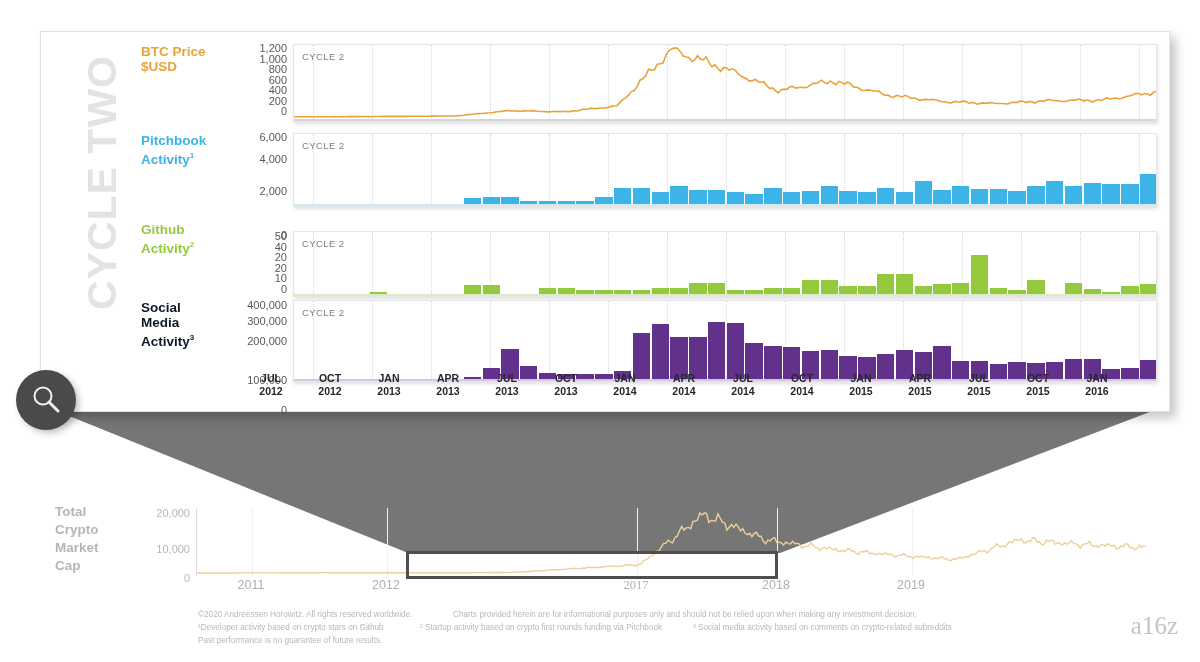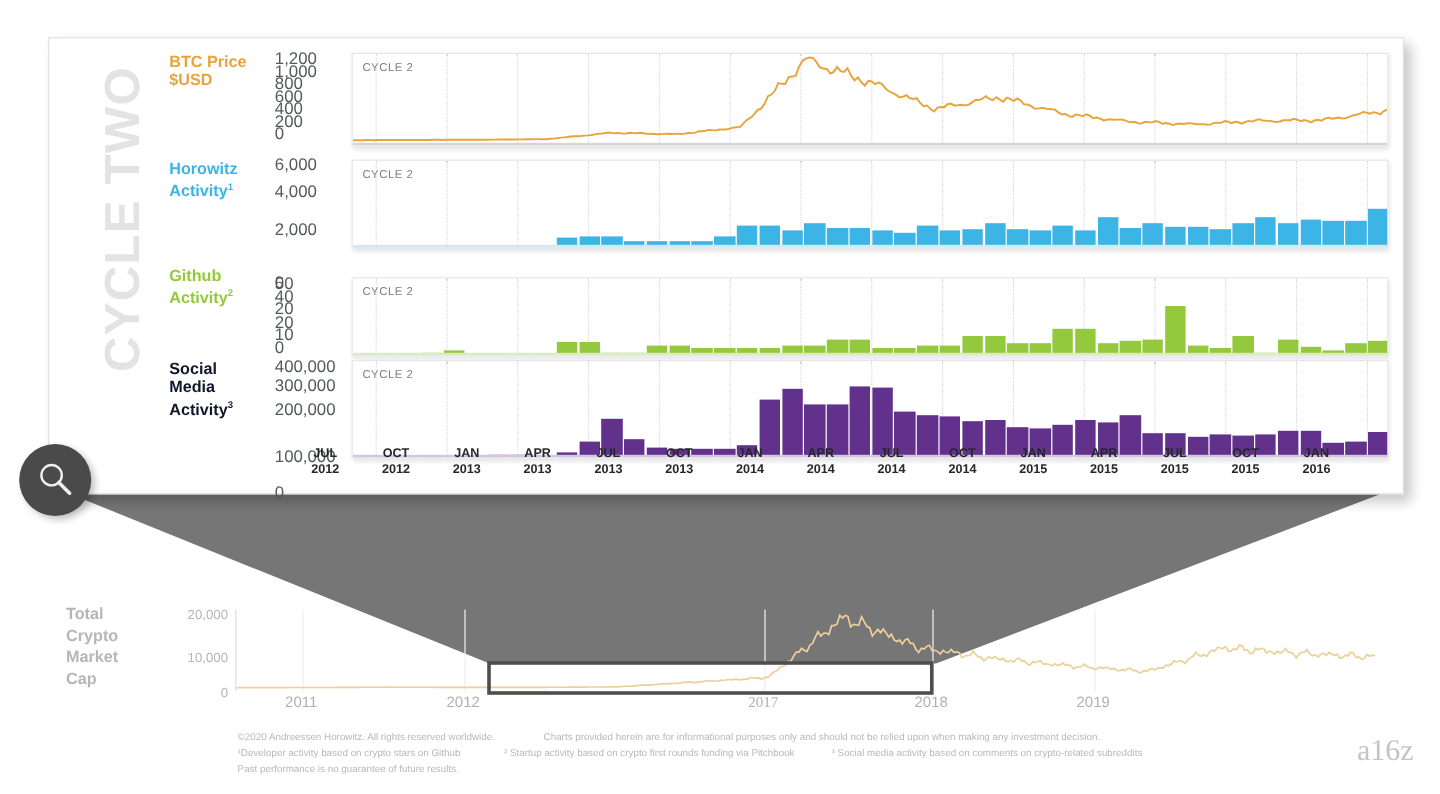--- a/index.html
+++ b/index.html
@@ -32,21 +32,21 @@
 
   .row { position:absolute; left:100px; height:86px; }
   .row-label {
     position:absolute; left:0px; width:88px; top:0px;
     font-size:13.5px; font-weight:bold; line-height:15px;
     text-align:left;
   }
   .row-label sup { font-size:8px; }
   .axis-vals {
     position:absolute; left:88px; width:58px; top:-1px;
-    font-size:14px; color:#55595c; text-align:left;
+    font-size:11px; color:#55595c; text-align:right;
     line-height:10.5px; font-weight:normal;
   }
   .plot {
     position:absolute; left:152px; width:864px;
     background:#ffffff;
     border:1px solid #e6e6e6;
     box-shadow: 1px 2px 4px rgba(0,0,0,0.13);
     overflow:hidden;
   }
   .plot-tag {
@@ -191,21 +191,21 @@
         </div>
       <svg class="line-svg" viewBox="0 0 864 78" preserveAspectRatio="none" id="svg-btc">
           <polyline points="0.0,73.7 2.9,73.7 5.8,73.7 8.7,73.7 11.6,73.6 14.4,73.6 17.3,73.7 20.2,73.6 23.1,73.6 26.0,73.6 28.9,73.6 31.8,73.6 34.7,73.6 37.6,73.6 40.5,73.5 43.3,73.6 46.2,73.6 49.1,73.5 52.0,73.6 54.9,73.5 57.8,73.5 60.7,73.5 63.6,73.5 66.5,73.4 69.4,73.4 72.2,73.4 75.1,73.5 78.0,73.4 80.9,73.4 83.8,73.4 86.7,73.4 89.6,73.3 92.5,73.3 95.4,73.3 98.2,73.3 101.1,73.3 104.0,73.3 106.9,73.3 109.8,73.3 112.7,73.3 115.6,73.2 118.5,73.2 121.4,73.1 124.3,73.1 127.1,73.1 130.0,73.1 132.9,73.1 135.8,73.1 138.7,73.0 141.6,73.0 144.5,72.9 147.4,72.9 150.3,72.9 153.2,72.8 156.0,72.8 158.9,72.9 161.8,72.9 164.7,72.5 167.6,72.4 170.5,72.1 173.4,71.5 176.3,71.3 179.2,71.0 182.0,70.6 184.9,70.4 187.8,70.3 190.7,70.1 193.6,69.8 196.5,69.6 199.4,69.3 202.3,68.7 205.2,68.2 208.1,68.1 210.9,67.6 213.8,67.2 216.7,67.7 219.6,67.8 222.5,67.5 225.4,68.1 228.3,68.0 231.2,67.4 234.1,67.7 236.9,67.8 239.8,67.4 242.7,67.8 245.6,68.3 248.5,68.2 251.4,68.4 254.3,68.6 257.2,68.5 260.1,68.3 263.0,68.2 265.8,68.4 268.7,68.3 271.6,68.1 274.5,68.4 277.4,68.1 280.3,67.5 283.2,67.7 286.1,67.2 289.0,66.0 291.9,66.0 294.7,65.7 297.6,64.8 300.5,65.1 303.4,65.3 306.3,64.6 309.2,64.6 312.1,64.6 315.0,63.8 317.9,63.0 320.7,62.6 323.6,62.3 326.5,59.1 329.4,56.1 332.3,54.5 335.2,51.6 338.1,47.8 341.0,46.7 343.9,42.7 346.8,36.1 349.6,34.7 352.5,31.5 355.4,24.8 358.3,25.5 361.2,25.6 364.1,19.7 367.0,19.3 369.9,18.5 372.8,10.6 375.7,5.8 378.5,4.0 381.4,3.0 384.3,3.4 387.2,6.8 390.1,11.4 393.0,12.4 395.9,12.8 398.8,16.8 401.7,15.3 404.5,11.0 407.4,14.7 410.3,15.3 413.2,12.1 416.1,18.3 419.0,22.5 421.9,20.1 424.8,24.2 427.7,27.1 430.6,23.0 433.4,23.5 436.3,25.8 439.2,24.4 442.1,25.7 445.0,29.5 447.9,31.9 450.8,33.3 453.7,34.9 456.6,37.1 459.5,36.6 462.3,35.2 465.2,37.7 468.1,38.5 471.0,37.7 473.9,41.9 476.8,44.7 479.7,44.0 482.6,47.1 485.5,49.2 488.3,45.9 491.2,45.3 494.1,45.6 497.0,42.8 499.9,42.6 502.8,44.2 505.7,43.7 508.6,43.4 511.5,43.9 514.4,43.4 517.2,41.4 520.1,39.4 523.0,39.4 525.9,38.2 528.8,36.1 531.7,38.5 534.6,39.5 537.5,36.9 540.4,39.0 543.3,40.8 546.1,37.3 549.0,38.4 551.9,40.3 554.8,38.0 557.7,39.6 560.6,43.1 563.5,43.2 566.4,44.4 569.3,46.7 572.1,46.7 575.0,46.1 577.9,46.4 580.8,47.1 583.7,47.2 586.6,47.6 589.5,50.1 592.4,51.7 595.3,51.3 598.2,53.1 601.0,53.8 603.9,51.7 606.8,52.3 609.7,53.3 612.6,51.6 615.5,52.7 618.4,54.9 621.3,54.4 624.2,55.2 627.1,56.8 629.9,56.2 632.8,55.8 635.7,56.2 638.6,56.1 641.5,56.0 644.4,56.5 647.3,57.8 650.2,58.3 653.1,58.2 655.9,59.2 658.8,59.4 661.7,57.9 664.6,58.3 667.5,58.7 670.4,57.4 673.3,58.1 676.2,59.7 679.1,59.0 682.0,59.6 684.8,60.8 687.7,59.9 690.6,59.4 693.5,59.9 696.4,59.4 699.3,59.1 702.2,59.7 705.1,60.1 708.0,60.1 710.8,60.0 713.7,60.5 716.6,60.2 719.5,58.9 722.4,58.8 725.3,58.9 728.2,57.4 731.1,57.9 734.0,59.1 736.9,58.0 739.7,58.4 742.6,59.6 745.5,58.1 748.4,57.2 751.3,57.8 754.2,56.5 757.1,55.8 760.0,56.9 762.9,57.1 765.8,57.2 768.6,57.7 771.5,58.1 774.4,57.7 777.3,56.7 780.2,56.7 783.1,56.6 786.0,55.4 788.9,56.2 791.8,57.5 794.6,56.5 797.5,57.2 800.4,58.5 803.3,56.9 806.2,56.2 809.1,57.1 812.0,55.3 814.9,54.3 817.8,55.4 820.7,54.9 823.5,54.4 826.4,55.2 829.3,54.9 832.2,53.7 835.1,52.6 838.0,52.0 840.9,51.1 843.8,49.6 846.7,50.1 849.6,51.1 852.4,49.8 855.3,50.3 858.2,51.6 861.1,48.8 864.0,47.6" fill="none" stroke="#e8a33d" stroke-width="1.6" vector-effect="non-scaling-stroke"></polyline>
         </svg>
       <div class="baseline" style="background:#d6d6d6;"></div>
     </div>
   </div>
 
   <div class="row" style="top:101px;">
     <div class="row-label" style="color:#3cb4e5;">
-      <span>Horowitz</span><br>
+      <span>Pitchbook</span><br>
       <span>Activity</span><sup>1</sup>
     </div>
     <div class="axis-vals">
       <div>6,000</div>
       <div style="margin-top:11px;">4,000</div>
       <div style="margin-top:22px;">2,000</div>
       <div style="margin-top:33px;">0</div>
     </div>
     <div class="plot" style="top:0px;height:74px;">
       <div class="plot-tag">CYCLE 2</div>

